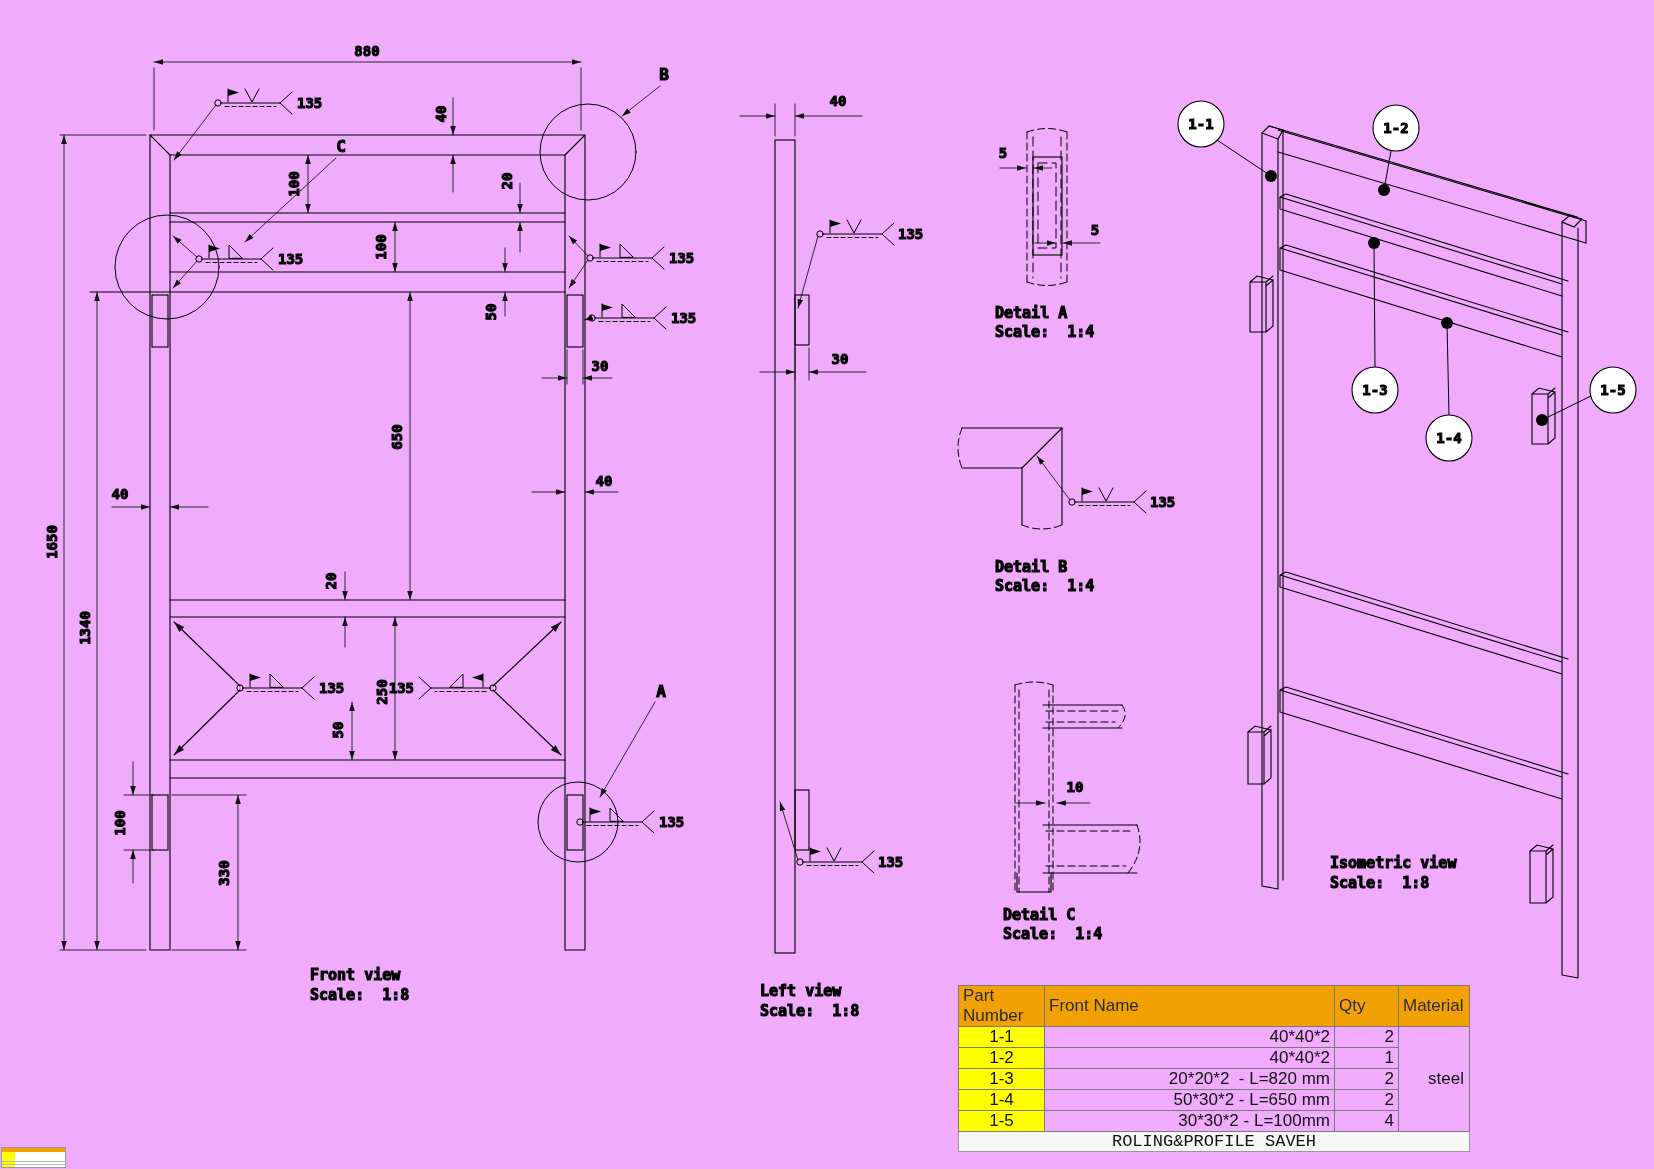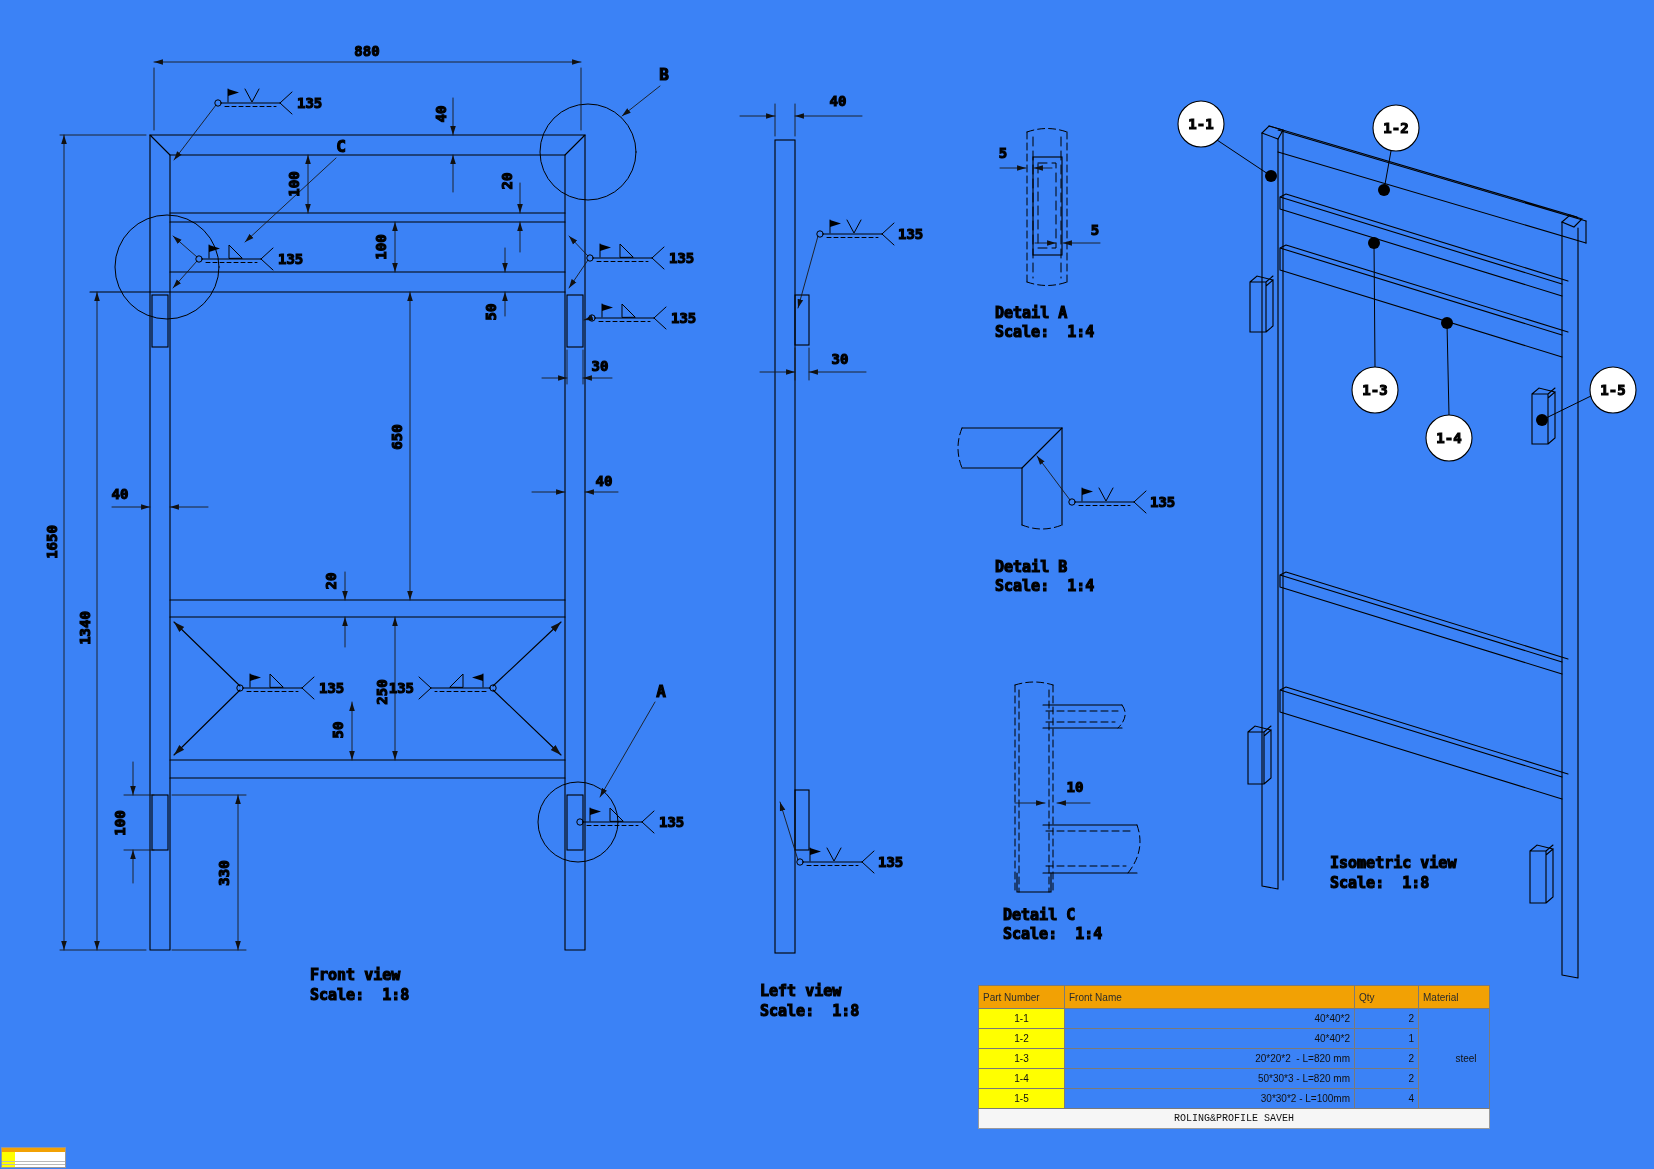--- a/index.html
+++ b/index.html
@@ -1,34 +1,34 @@
 <!DOCTYPE html>
 <html><head>
 <meta charset="utf-8">
 <style>
   html,body{margin:0;padding:0;background:#fff;}
-  .sheet{position:relative;width:1654px;height:1169px;background:#3b82f6;overflow:hidden;
+  .sheet{position:relative;width:1654px;height:1169px;background:#f0abfc;overflow:hidden;
          font-family:"Liberation Sans",sans-serif;}
   svg{position:absolute;left:0;top:0;}
   
   .st{stroke:#000;stroke-width:1.1;fill:none;stroke-linecap:round;}
   .thin{stroke-width:1;}
   .dim{stroke:#1a1a1a;stroke-width:0.9;fill:none;}
   .dash{stroke-dasharray:7 4;}
   .hid{stroke-dasharray:9 5;}
   text{font-family:"DejaVu Sans Mono",monospace;font-weight:bold;}
   .dimtxt{font-size:14px;fill:#000;text-anchor:middle;}
   .weldtxt{font-size:14px;fill:#000;}
   .ttl{font-size:15px;fill:#000;}
   .mark{font-size:16px;fill:#000;text-anchor:middle;}
   .balloontxt{font-size:14px;fill:#000;text-anchor:middle;}
   
   .parts{position:absolute;left:958px;top:985px;width:511px;border-collapse:collapse;
-         font-family:"Liberation Sans",sans-serif;font-size:10px;color:#111;
-         table-layout:fixed;margin-left:20px;}
+         font-family:"Liberation Sans",sans-serif;font-size:17px;color:#111;
+         table-layout:fixed;}
   .parts th,.parts td{border:1px solid #7a7a7a;padding:0 4px;height:19px;overflow:hidden;}
   .parts thead th{background:#F2A104;text-align:left;font-weight:normal;height:22px;color:#2b2b2b;}
   .parts td.num{background:#FFFF00;text-align:center;}
   .parts td.pn{text-align:right;white-space:pre;}
   .parts td.qty{text-align:right;}
   .parts td.mat{text-align:center;vertical-align:middle;padding-left:28px;}
   .parts tfoot td{background:#f6f6f6;text-align:center;border-color:#9a9a9a;font-family:Liberation Mono, monospace;}
   
   .mini{position:absolute;left:1px;top:1147px;width:63px;height:19px;border:1px solid #999;background:#fff;}
   .mini .h{position:absolute;top:0;left:0;right:0;height:4px;background:#F2A104;}
@@ -350,21 +350,21 @@
       <td class="pn">40*40*2</td>
       <td class="qty">1</td>
     </tr>
     <tr>
       <td class="num">1-3</td>
       <td class="pn">20*20*2  - L=820 mm</td>
       <td class="qty">2</td>
     </tr>
     <tr>
       <td class="num">1-4</td>
-      <td class="pn">50*30*3 - L=820 mm</td>
+      <td class="pn">50*30*2 - L=650 mm</td>
       <td class="qty">2</td>
     </tr>
     <tr>
       <td class="num">1-5</td>
       <td class="pn">30*30*2 - L=100mm</td>
       <td class="qty">4</td>
     </tr>
   </tbody>
   <tfoot>
     <tr>

